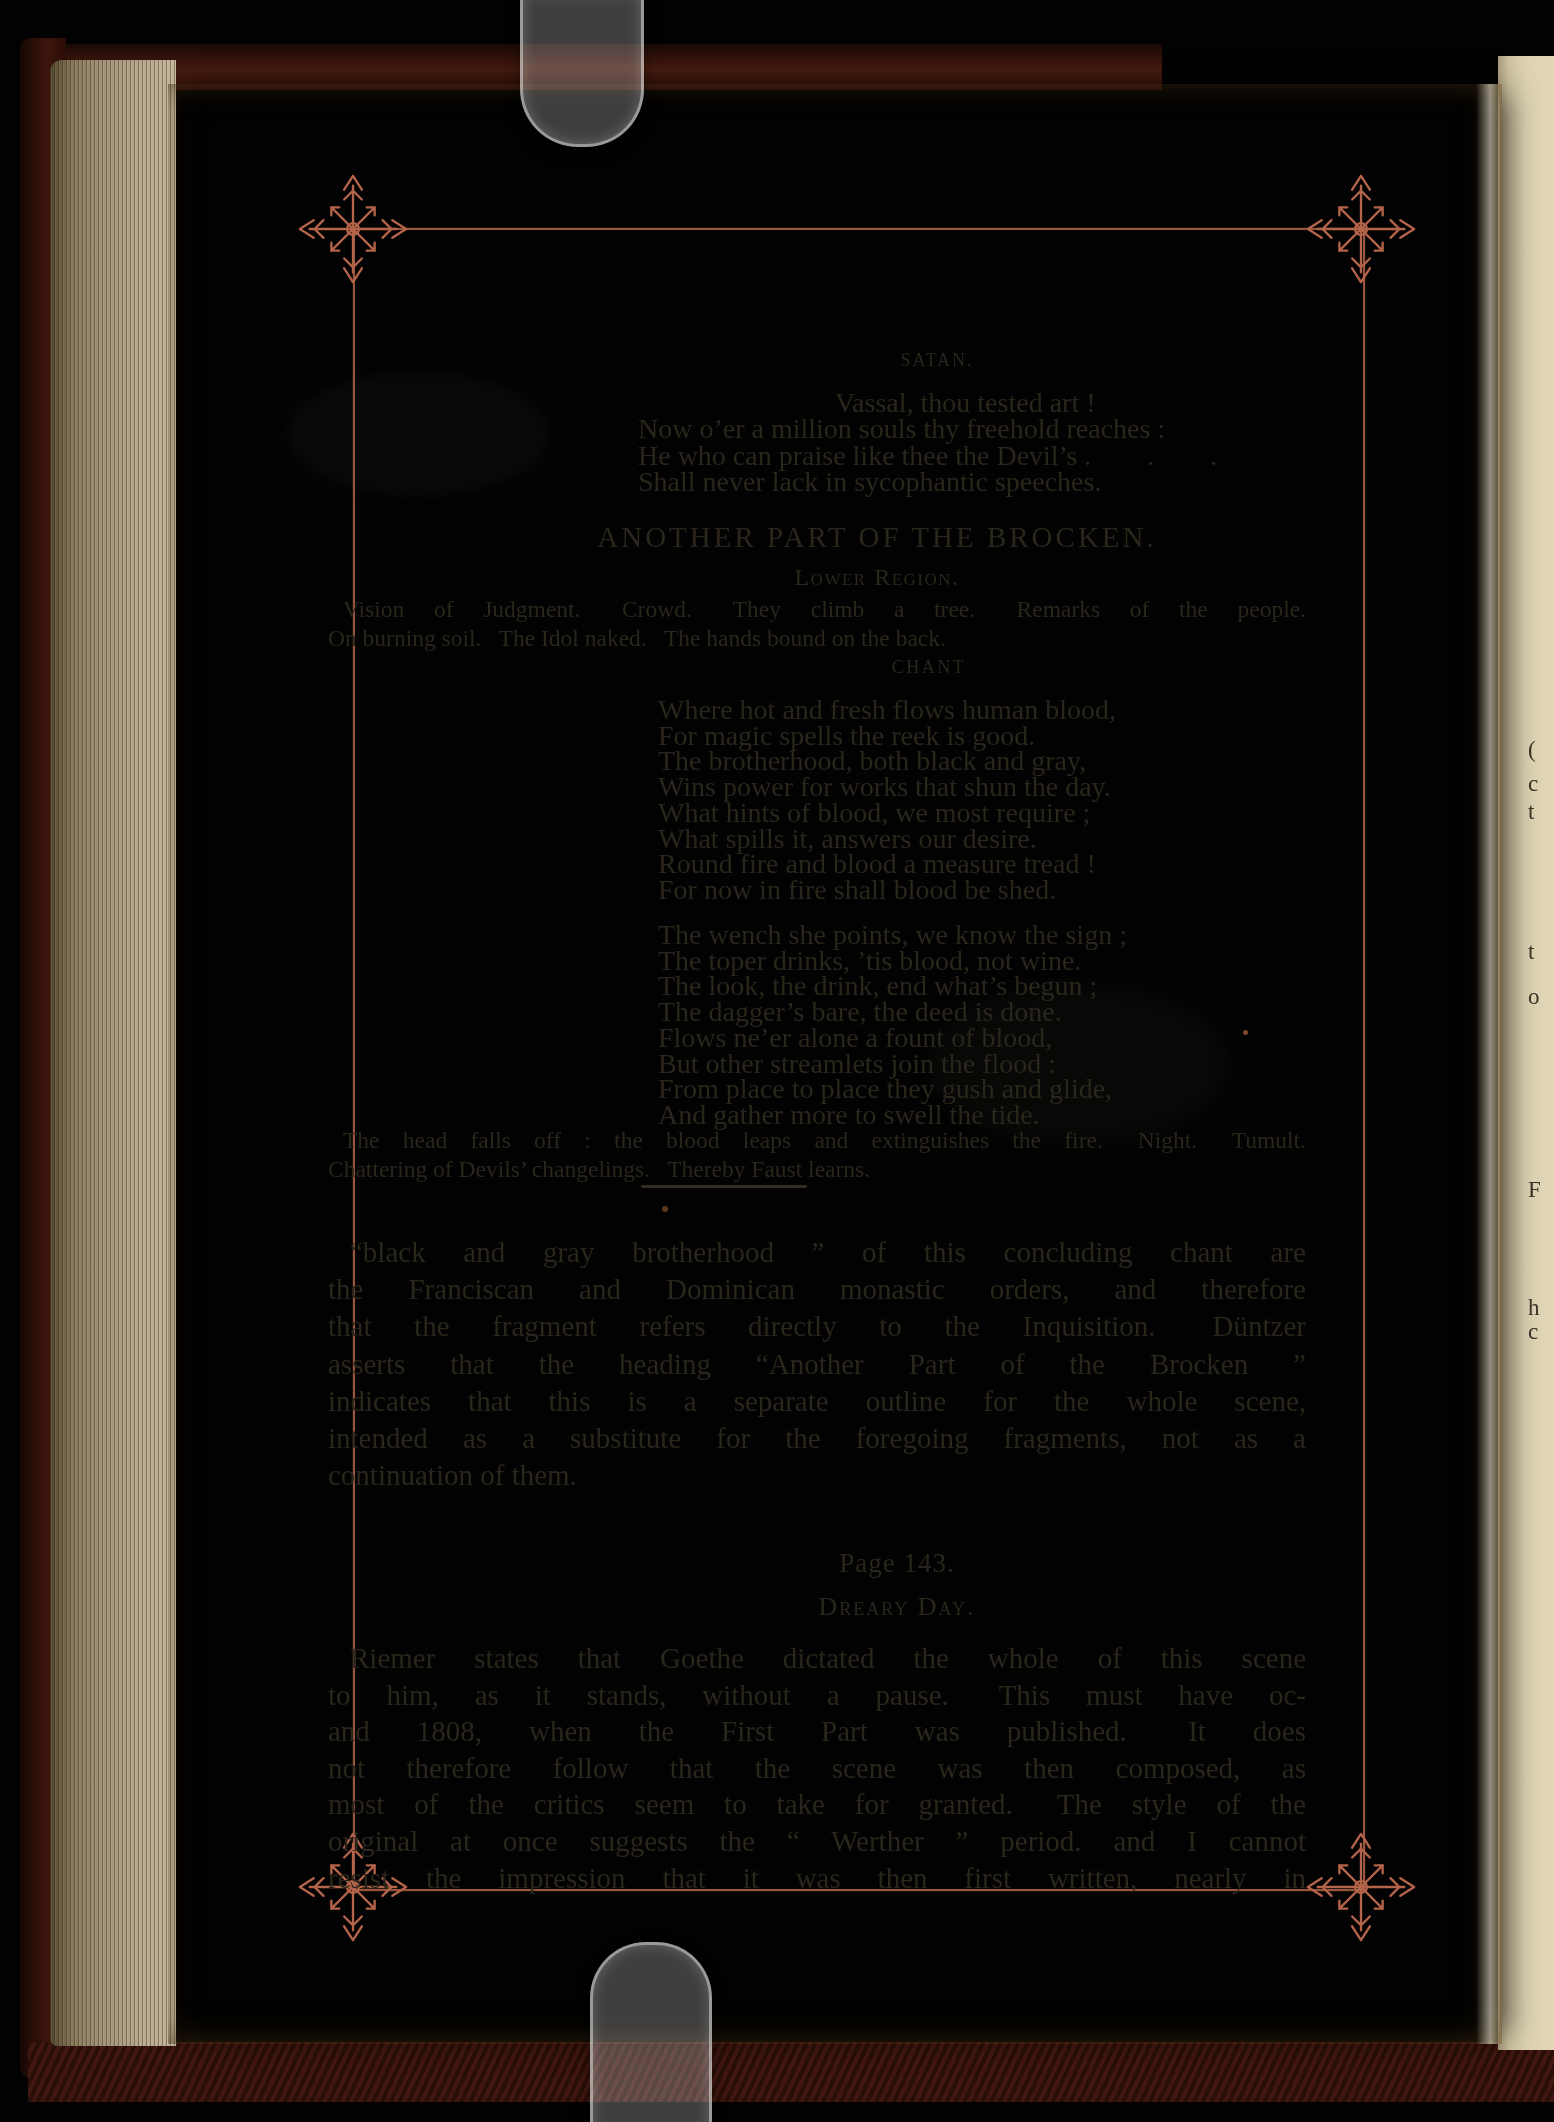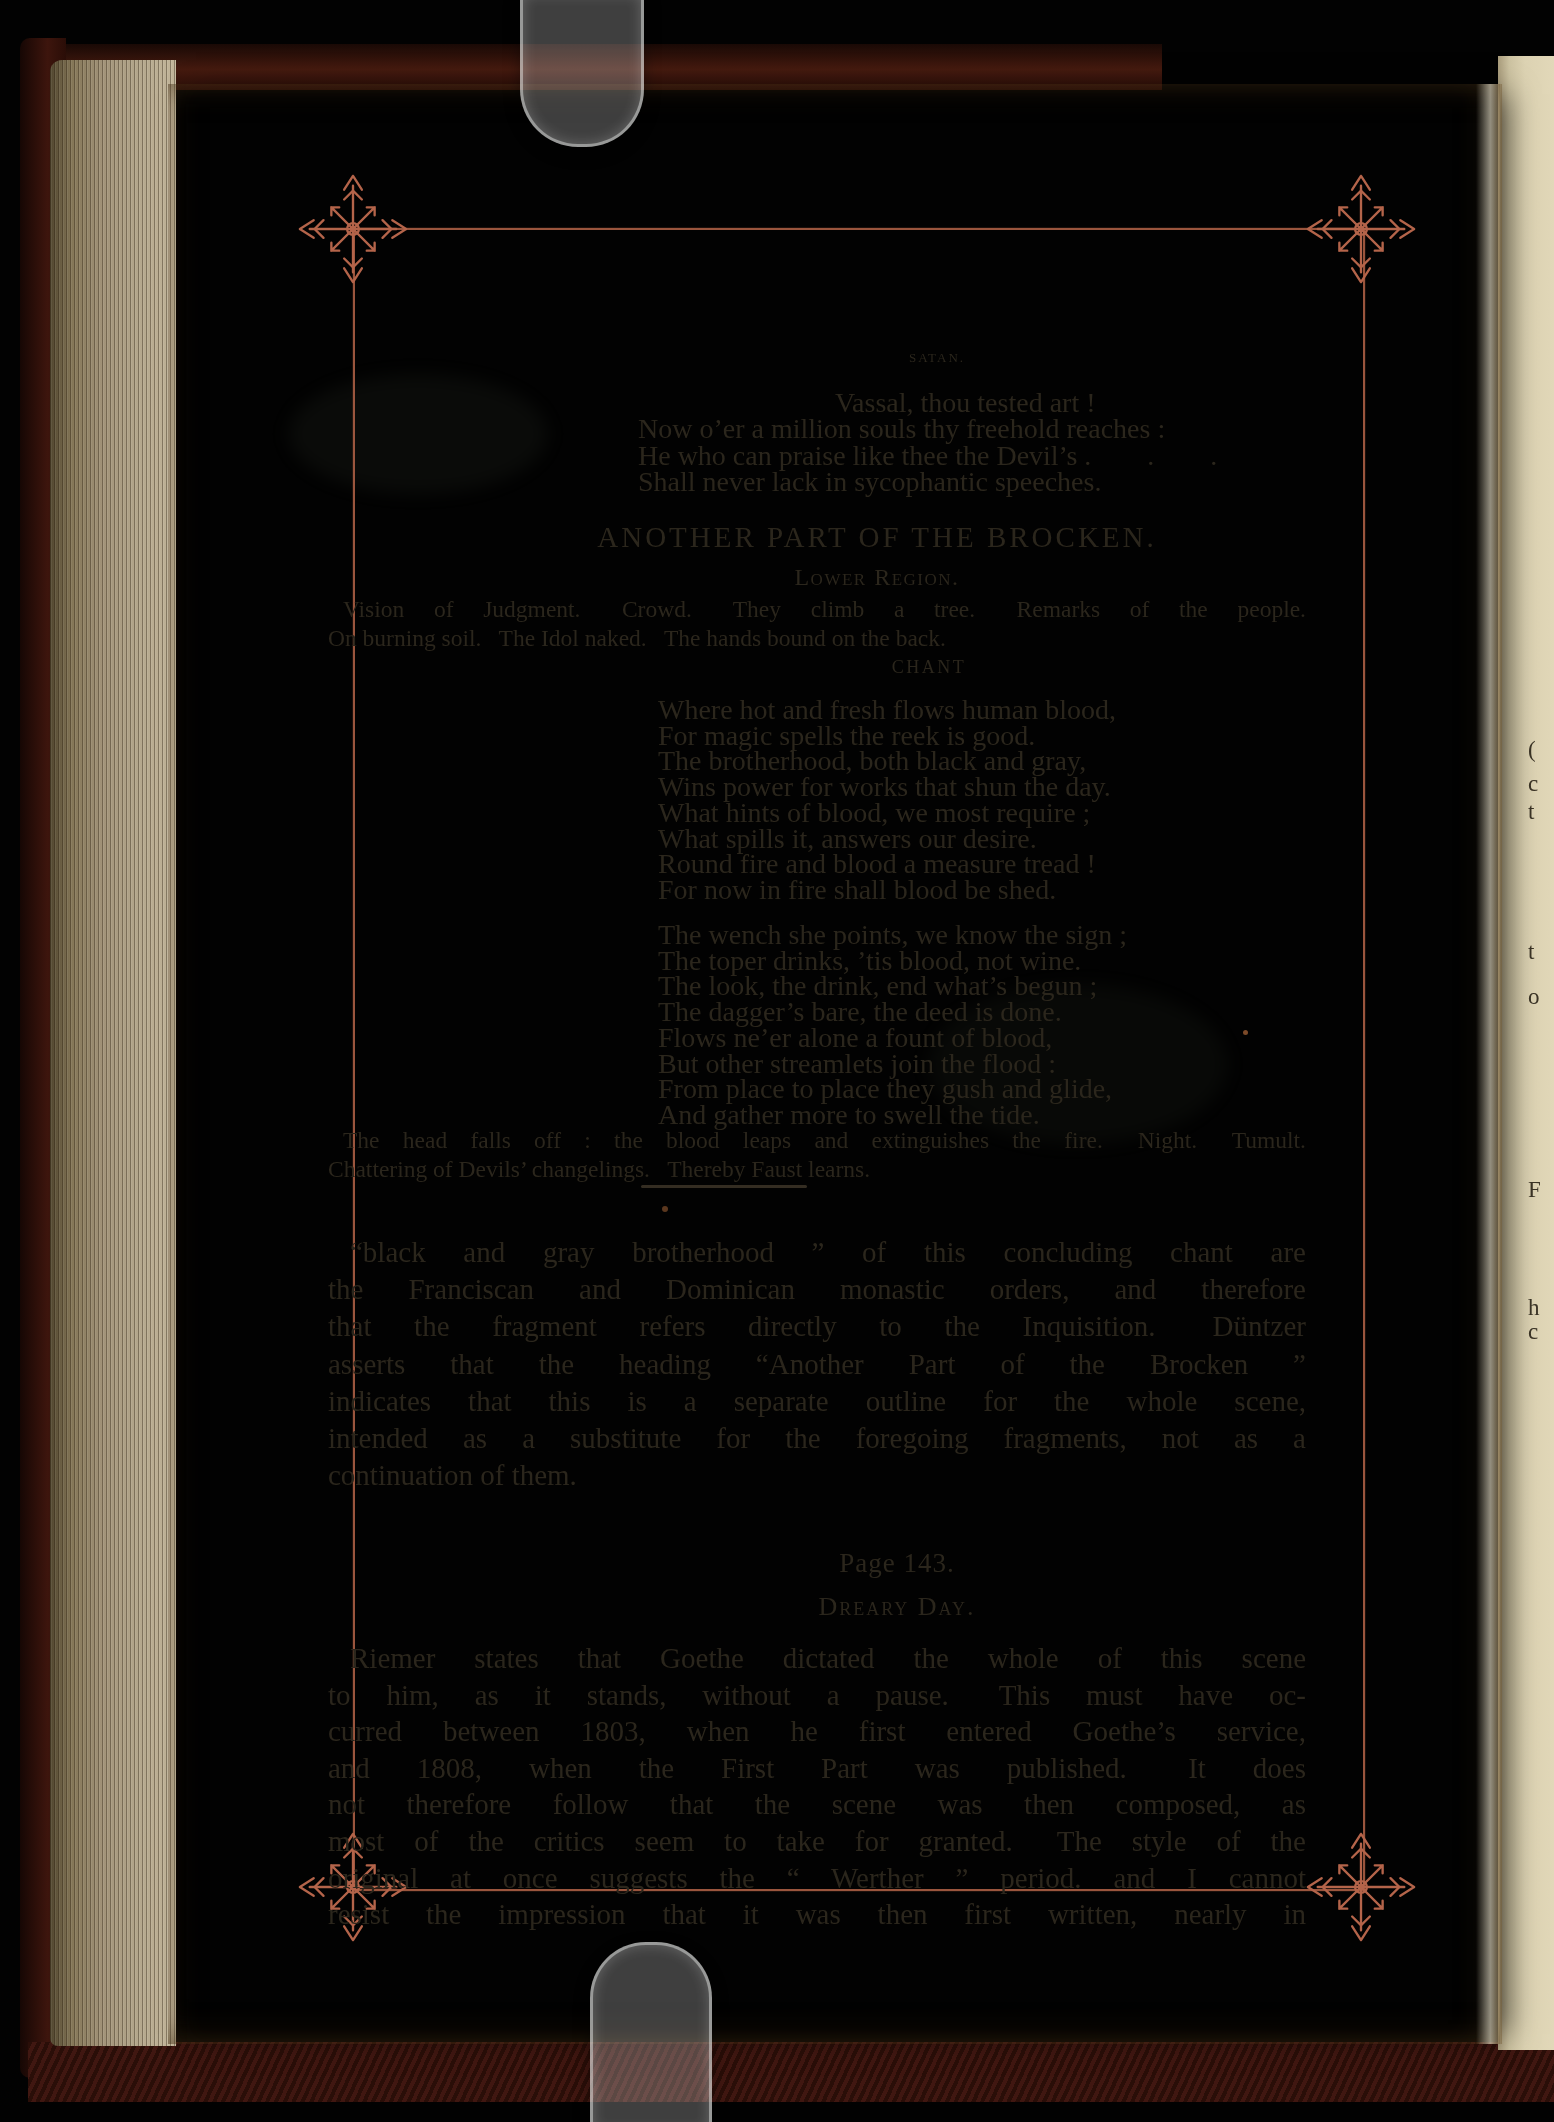--- a/index.html
+++ b/index.html
@@ -47,21 +47,21 @@
   .orn-tl{left:126px;top:86px;}
   .orn-tr{left:1134px;top:86px;}
   .orn-bl{left:126px;top:1744px;}
   .orn-br{left:1134px;top:1744px;}
   
   .tb{position:absolute;left:160px;width:978px;color:var(--ink,#2b261c);}
   .page-head{top:204px;height:40px;font-size:26px;}
   .page-num{position:absolute;left:14px;top:2px;letter-spacing:1px;}
   .running{position:absolute;left:0;right:0;text-align:center;font-style:italic;
     letter-spacing:2px;font-size:29px;}
-  .speaker{top:266px;font-size:13px;letter-spacing:2px;text-align:center;padding-left:120px;}
+  .speaker{top:266px;font-size:18px;letter-spacing:2px;text-align:center;padding-left:120px;}
   .verse{position:absolute;font-size:28px;color:var(--ink,#2b261c);}
   .verse .line{line-height:26.3px;}
   .satan-verse{left:470px;top:306px;}
   .satan-verse .line:first-child{margin-left:197px;}
   .scene-head{top:437px;font-size:29px;letter-spacing:3px;text-align:center;padding-left:60px;}
   .scene-sub{top:480px;font-size:24px;font-variant:small-caps;letter-spacing:1.5px;
     text-align:center;padding-left:60px;}
   .direction{font-size:23.5px;}
   .direction .line{line-height:28.5px;text-align:justify;text-align-last:justify;}
   .direction .line:first-child{text-indent:15px;}
@@ -196,21 +196,20 @@
         <div class="line">intended as a substitute for the foregoing fragments, not as a</div>
         <div class="line">continuation of them.</div>
       </div>
 
     <div class="tb p143">Page 143.</div>
     <div class="tb dreary">Dreary Day.</div>
 
     <div class="tb para para2">
         <div class="line">Riemer states that Goethe dictated the whole of this scene</div>
         <div class="line">to him, as it stands, without a pause.  This must have oc-</div>
-        <div class="line">curred between 1803, when he first entered Goethe’s service,</div>
         <div class="line">and 1808, when the First Part was published.  It does</div>
         <div class="line">not therefore follow that the scene was then composed, as</div>
         <div class="line">most of the critics seem to take for granted.  The style of the</div>
         <div class="line">original at once suggests the “ Werther ” period. and I cannot</div>
         <div class="line">resist the impression that it was then first written, nearly in</div>
       </div>
   </div>
 
   <div class="clip clip-top"></div>
   <div class="clip clip-bottom"></div>

